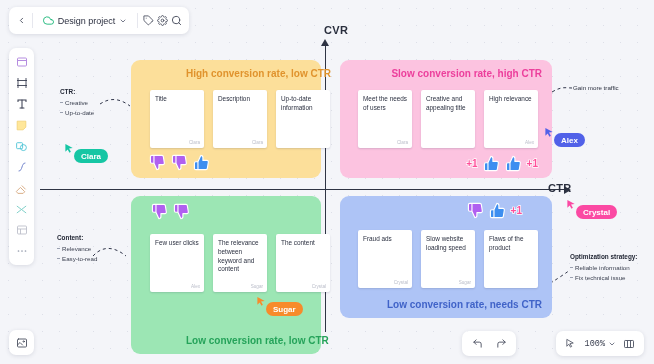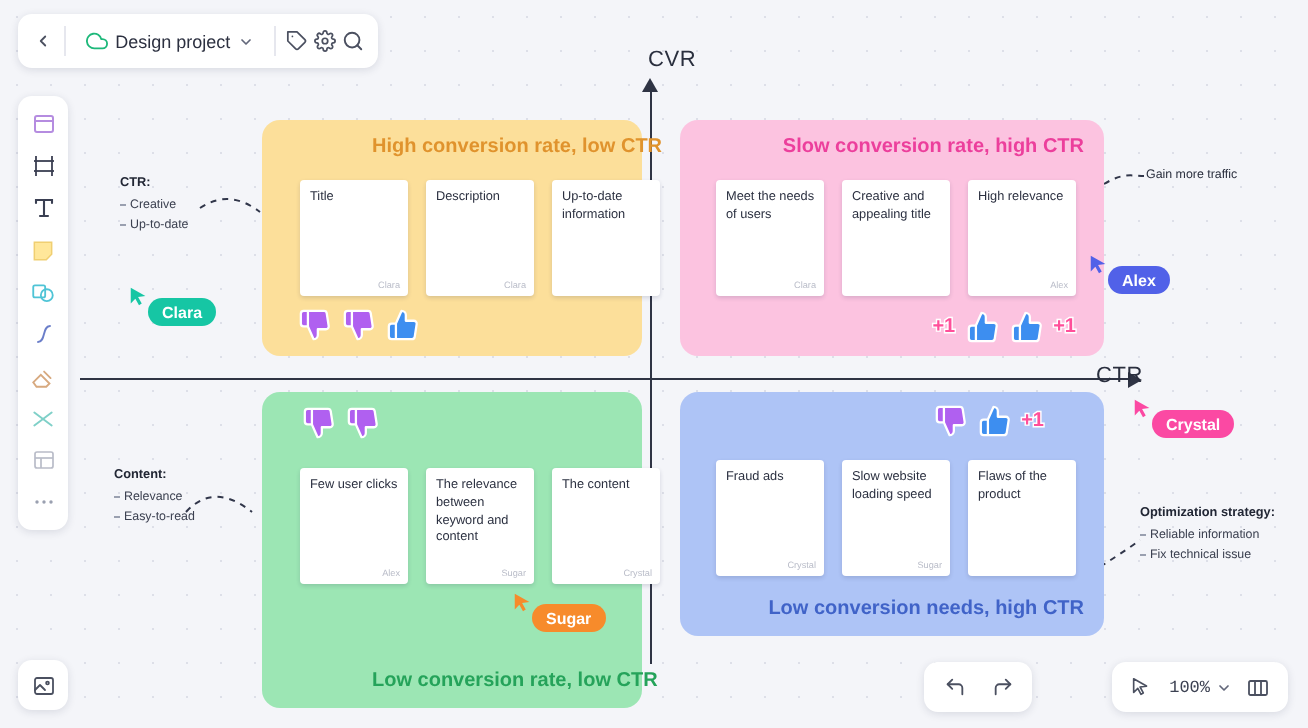--- a/index.html
+++ b/index.html
@@ -86,21 +86,21 @@
     position: absolute; left: 321px; top: 39px;
     width: 0; height: 0; border-left: 4.5px solid transparent;
     border-right: 4.5px solid transparent; border-bottom: 7px solid #2f3444;
   }
   .arrow-right {
     position: absolute; left: 564px; top: 185.5px;
     width: 0; height: 0; border-top: 4.5px solid transparent;
     border-bottom: 4.5px solid transparent; border-left: 7px solid #2f3444;
   }
   .axis-label {
-    position: absolute; font-size: 11px; font-weight: 400; color: #2a2f3e;
+    position: absolute; font-size: 11px; font-weight: 700; color: #2a2f3e;
     letter-spacing: .3px;
   }
   .lab-cvr { left: 324px; top: 24px; }
   .lab-ctr { left: 548px; top: 182px; }
 
   
   .quad {
     position: absolute; border-radius: 9px;
   }
   .quad-title {
@@ -404,21 +404,21 @@
         <div class="card-author">Sugar</div>
       </div>
       <div class="card">
         <div class="card-text">The content</div>
         <div class="card-author">Crystal</div>
       </div>
     </div>
   </div>
 
   <div class="quad q-blue">
-    <div class="quad-title qt-blue">Low conversion needs, high CTR</div>
+    <div class="quad-title qt-blue">Low conversion rate, needs CTR</div>
     <div class="reacts r-blue">
       <span class="sticker">
         <svg width="17" height="17" viewBox="0 0 24 24" fill="#b060f0" stroke="#ffffff" stroke-width="1.6" stroke-linejoin="round" transform="scale(1,-1)">
             <path d="M14 9V5a3 3 0 0 0-3-3l-4 9v11h11.28a2 2 0 0 0 2-1.7l1.38-9a2 2 0 0 0-2-2.3zM7 22H4a2 2 0 0 1-2-2v-7a2 2 0 0 1 2-2h3"></path>
           </svg>
       </span>
       <span class="sticker">
         <svg width="17" height="17" viewBox="0 0 24 24" fill="#3d8ef0" stroke="#ffffff" stroke-width="1.6" stroke-linejoin="round">
             <path d="M14 9V5a3 3 0 0 0-3-3l-4 9v11h11.28a2 2 0 0 0 2-1.7l1.38-9a2 2 0 0 0-2-2.3zM7 22H4a2 2 0 0 1-2-2v-7a2 2 0 0 1 2-2h3"></path>
           </svg>

